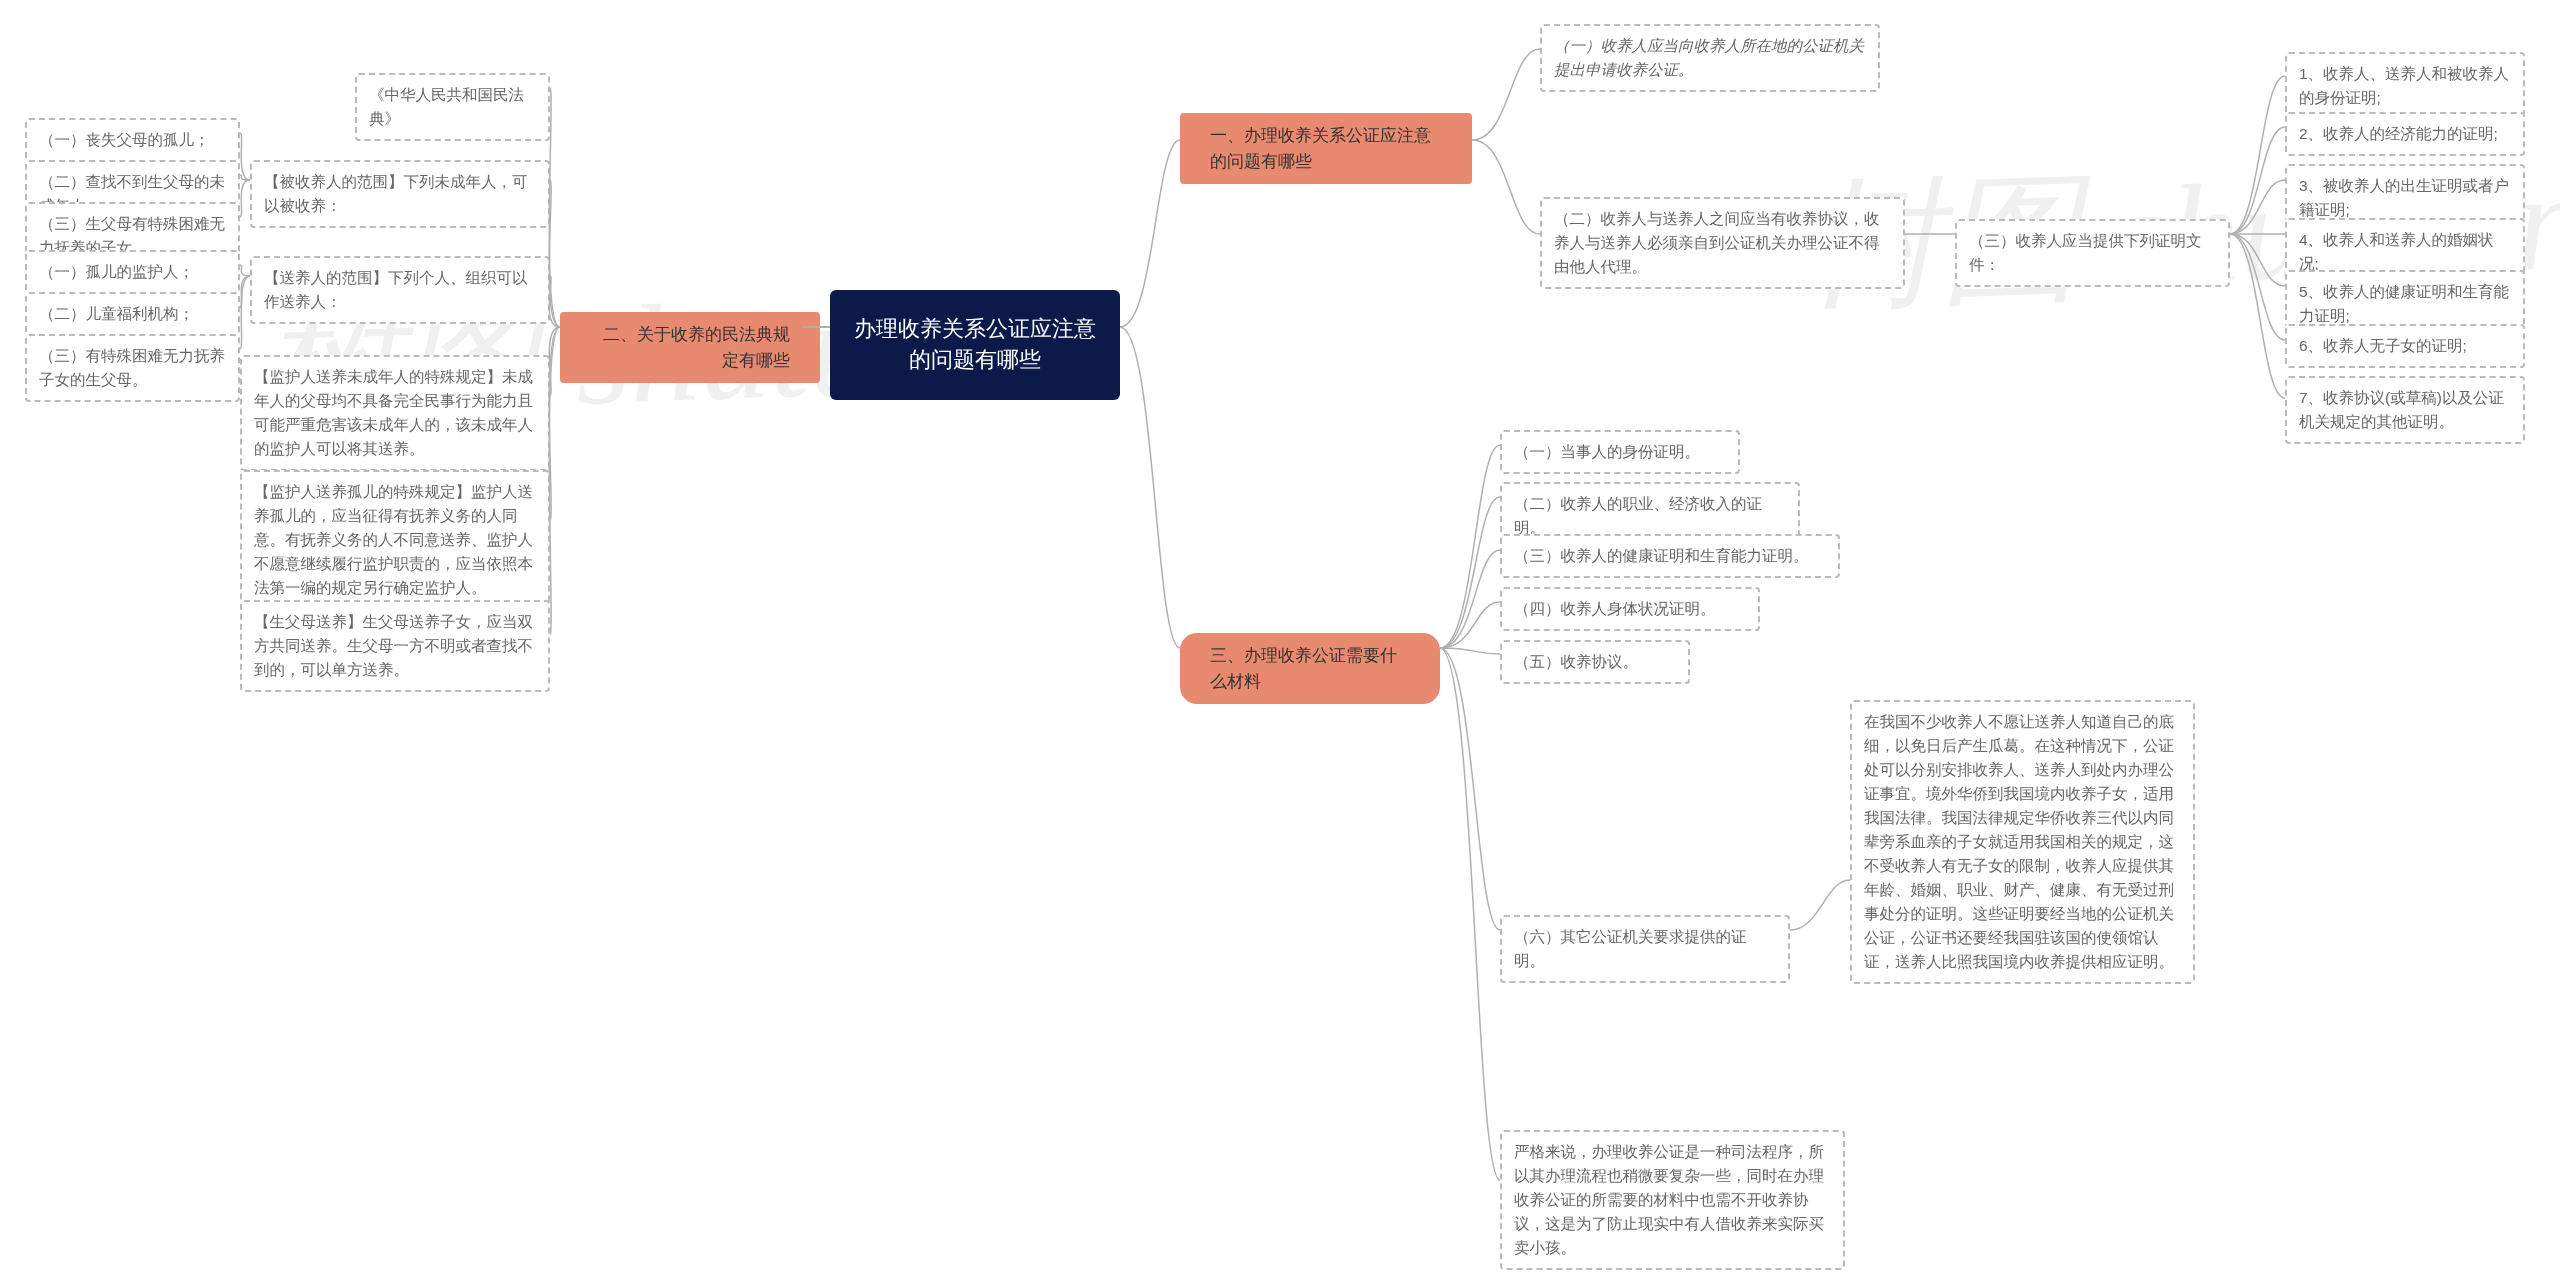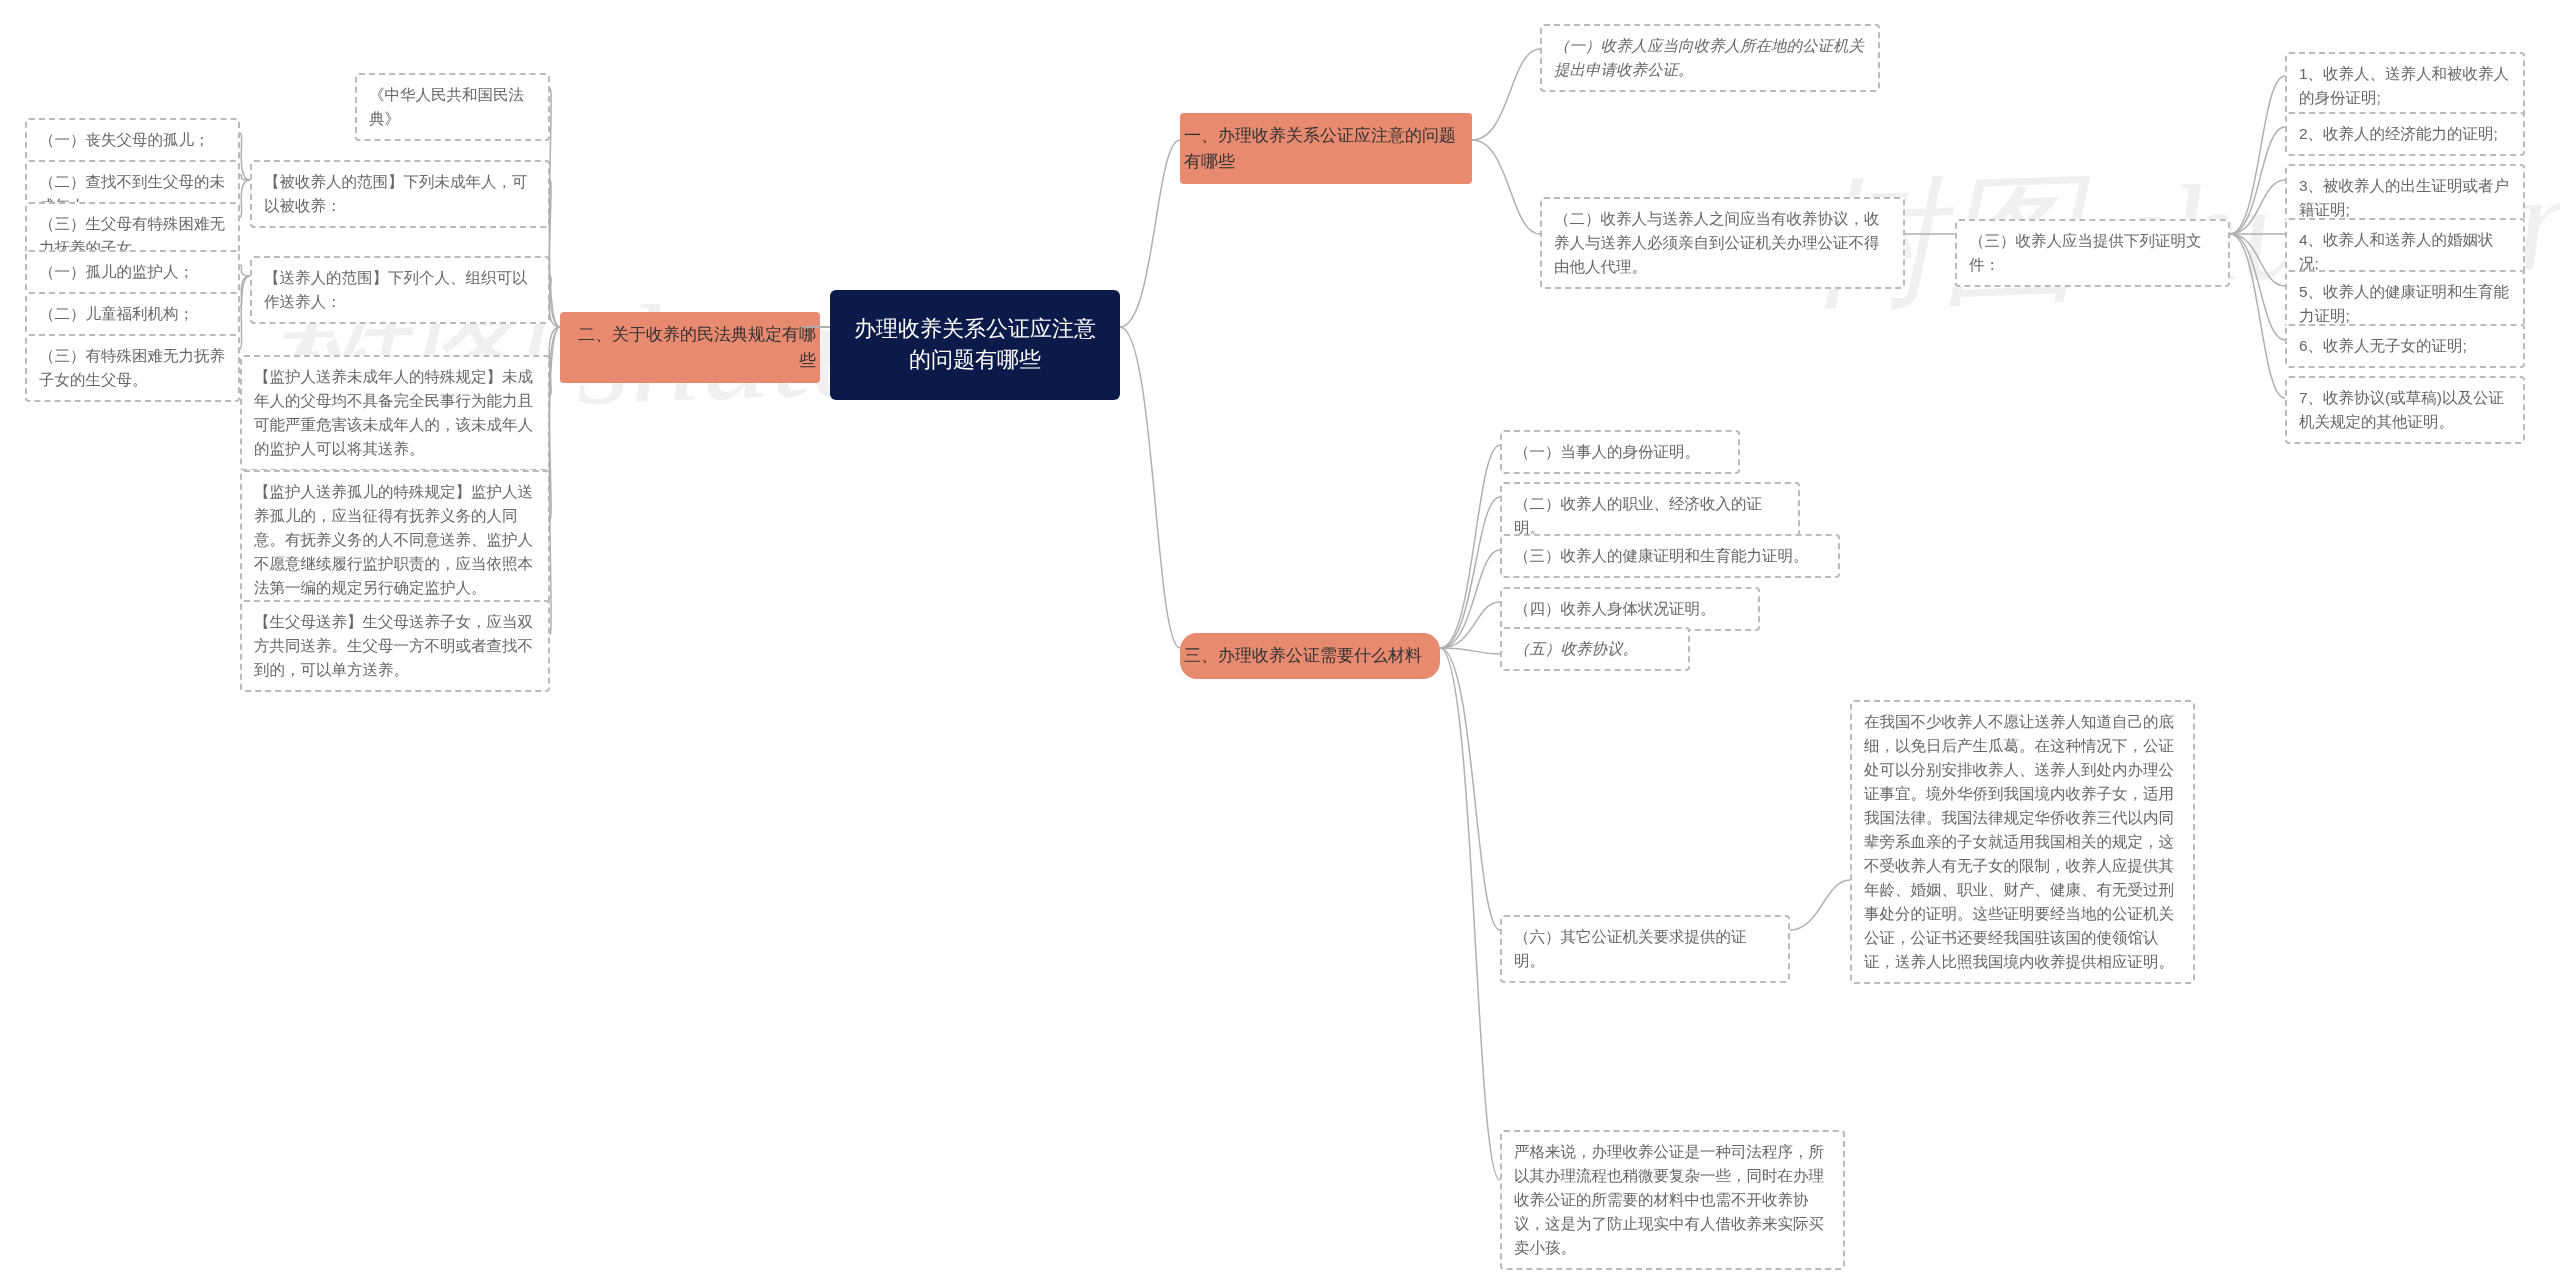--- a/index.html
+++ b/index.html
@@ -39,21 +39,21 @@
     font-weight: 500;
     text-align: center;
     padding: 24px 22px;
     border-radius: 6px;
     line-height: 1.4;
     width: 290px;
   }
   .branch {
     background: #e78a6f;
     color: #333;
-    padding: 10px 4px;
+    padding: 10px 30px;
     border-radius: 4px;
     font-size: 17px;
     line-height: 1.5;
   }
   .leaf {
     border: 2px dashed #bbb;
     background: #ffffff;
     padding: 8px 12px;
     border-radius: 4px;
     color: #666;
@@ -137,21 +137,21 @@
   [data-name="b2c-s3"]{ top:334px !important;}
   
 </style>
 
 <div class="node branch" style="left:1138px; top:633px; width:260px;border-radius:17px;" data-name="branch-3">三、办理收养公证需要什么材料</div>
 
 <div class="node leaf" style="left:1485px; top:430px; width:240px;" data-name="b3-item-1">（一）当事人的身份证明。</div>
 <div class="node leaf" style="left:1485px; top:482px; width:300px;" data-name="b3-item-2">（二）收养人的职业、经济收入的证明。</div>
 <div class="node leaf" style="left:1485px; top:534px; width:340px;" data-name="b3-item-3">（三）收养人的健康证明和生育能力证明。</div>
 <div class="node leaf" style="left:1485px; top:587px; width:260px;" data-name="b3-item-4">（四）收养人身体状况证明。</div>
-<div class="node leaf" style="left:1485px; top:627px; width:190px;font-style:italic;" data-name="b3-item-5">（五）收养协议。</div>
+<div class="node leaf" style="left:1485px; top:640px; width:190px;" data-name="b3-item-5">（五）收养协议。</div>
 <div class="node leaf" style="left:1485px; top:915px; width:290px;" data-name="b3-item-6">（六）其它公证机关要求提供的证明。</div>
 <div class="node leaf" style="left:1835px; top:700px; width:345px;" data-name="b3-item-6-detail">在我国不少收养人不愿让送养人知道自己的底细，以免日后产生瓜葛。在这种情况下，公证处可以分别安排收养人、送养人到处内办理公证事宜。境外华侨到我国境内收养子女，适用我国法律。我国法律规定华侨收养三代以内同辈旁系血亲的子女就适用我国相关的规定，这不受收养人有无子女的限制，收养人应提供其年龄、婚姻、职业、财产、健康、有无受过刑事处分的证明。这些证明要经当地的公证机关公证，公证书还要经我国驻该国的使领馆认证，送养人比照我国境内收养提供相应证明。</div>
 <div class="node leaf" style="left:1485px; top:1130px; width:345px;" data-name="b3-note">严格来说，办理收养公证是一种司法程序，所以其办理流程也稍微要复杂一些，同时在办理收养公证的所需要的材料中也需不开收养协议，这是为了防止现实中有人借收养来实际买卖小孩。</div>
 
 <style> </style>
 <svg class="connectors2" style="position:absolute;left:0;top:0;width:2560px;height:1285px;pointer-events:none;" data-name="connector-lines-2">
   <g stroke="#b0b0b0" stroke-width="1.5" fill="none">
 
     <path d="M 1120 327 C 1155 327, 1155 140, 1180 140"></path>
     <path d="M 1120 327 C 1155 327, 1155 648, 1180 648"></path>

